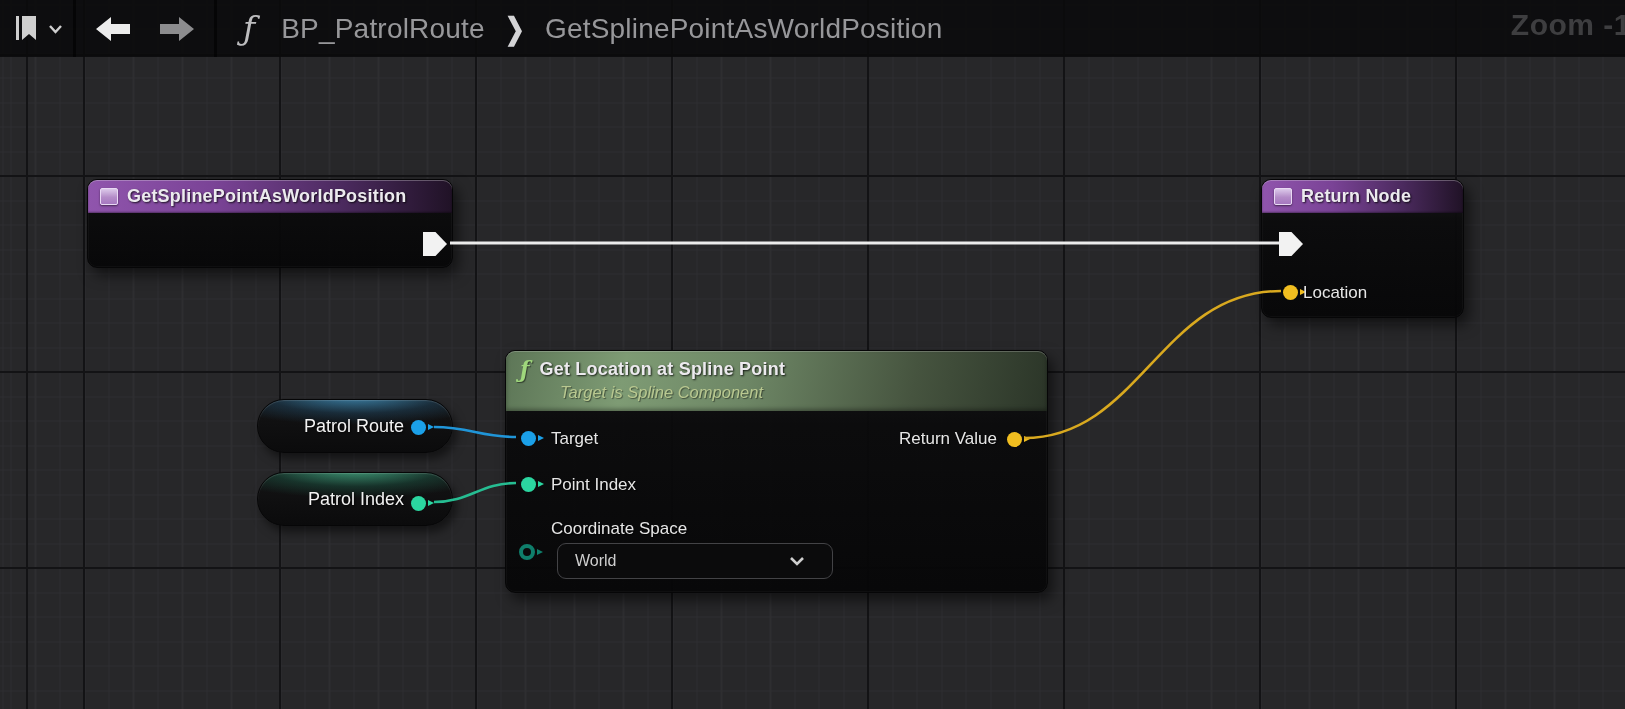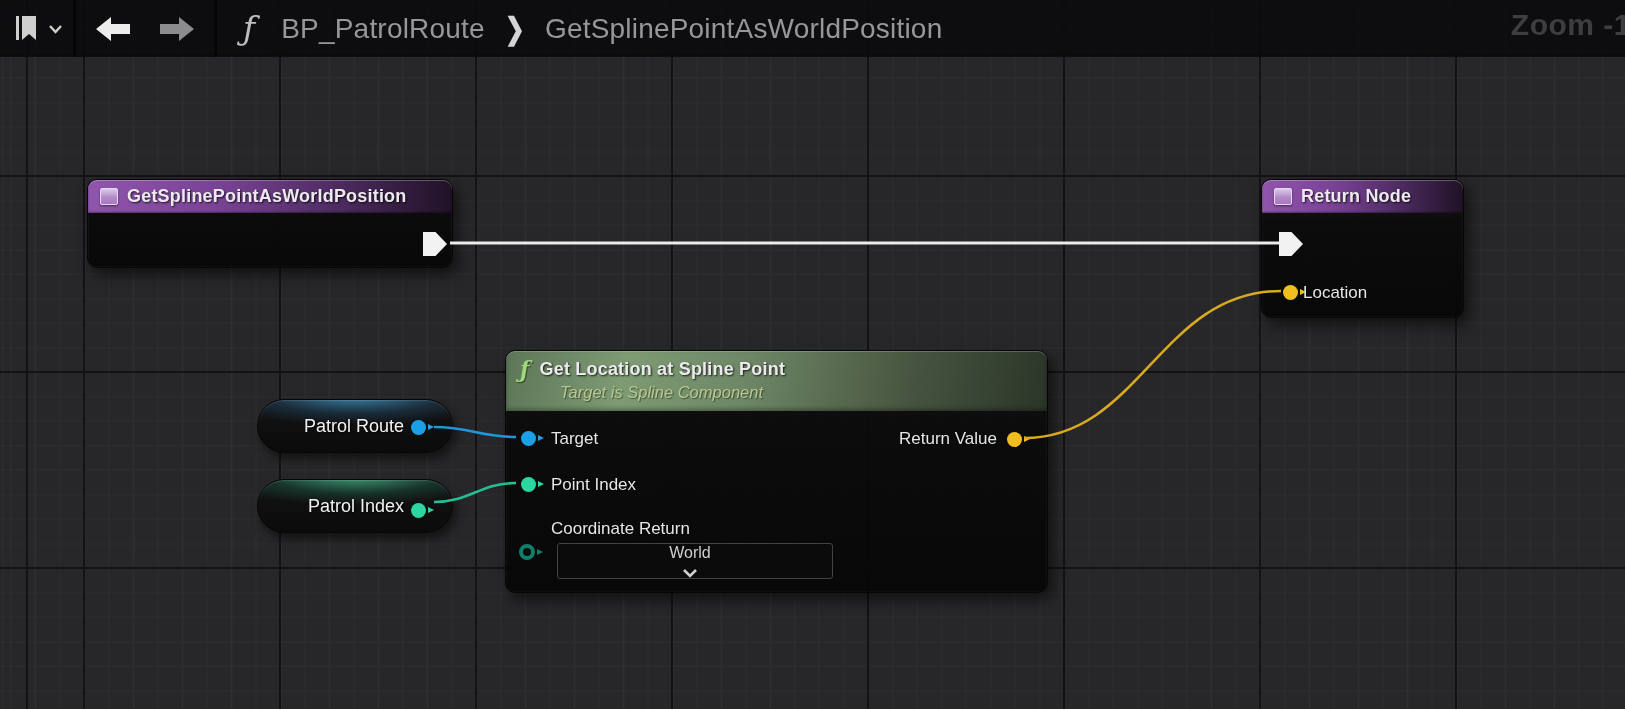--- a/index.html
+++ b/index.html
@@ -91,39 +91,39 @@
     padding:7px 0 0 14px;
   }
   .fn-row { display:flex; align-items:center; gap:10px; }
   .fn-green-glyph { font-family:"DejaVu Serif", serif; font-style:italic; font-weight:bold;
     font-size:22px; color:#9fd77c; line-height:22px; text-shadow:1px 1px 1px rgba(0,0,0,0.5); }
   .fn-subtitle { font-size:16.5px; font-style:italic; color:#b9c890; margin:3px 0 8px 40px;
     text-shadow:1px 1px 1px rgba(0,0,0,0.45); }
 
   
   .dropdown {
-    position:absolute; border:1.5px solid #434346; border-radius:3px; background:#0b0b0c;
+    position:absolute; border:1.5px solid #434346; border-radius:9px; background:#0b0b0c;
     display:flex; align-items:center; justify-content:space-between;
-    padding:0 27px 0 17px; cursor:pointer;flex-direction:column;
+    padding:0 27px 0 17px; cursor:pointer;
   }
   .dropdown-text { font-size:16px; color:#cfcfcf; }
 
   
   .pill {
     position:absolute; width:196px; height:54px; border-radius:27px;
     border:1.5px solid #060607;
     box-shadow: 4px 6px 10px rgba(0,0,0,0.5), inset 0 1px 1px rgba(255,255,255,0.14);
     z-index:10;
   }
   .pill-blue { background:
       radial-gradient(100% 75% at 50% -8%, rgba(72,165,215,0.75) 0%, rgba(38,92,128,0.35) 45%, rgba(0,0,0,0) 75%),
       linear-gradient(180deg,#141415,#0b0b0c); }
   .pill-green { background:
       radial-gradient(100% 75% at 50% -8%, rgba(82,212,162,0.7) 0%, rgba(32,112,86,0.35) 45%, rgba(0,0,0,0) 75%),
-      linear-gradient(180deg,#141415,#0b0b0c); margin-top: 7px; }
+      linear-gradient(180deg,#141415,#0b0b0c); }
   .pill-label { position:absolute; right:48px; top:0; height:100%;
     display:flex; align-items:center; font-size:18px; color:#f2f2f2;
     text-shadow:1px 1px 2px rgba(0,0,0,0.8); }
 
   
   svg.wires { position:absolute; inset:0; z-index:20; pointer-events:none; }
   svg.wires path, svg.wires line { pointer-events:stroke; }
 
   
   .icon-svg { display:block; }
@@ -204,21 +204,21 @@
     </div>
     <div class="fn-subtitle">Target is Spline Component</div>
   </div>
 
   <div class="pin pin-blue" style="left:15px; top:80px;"></div>
   <div class="pin-label" style="left:45px; top:78px;">Target</div>
 
   <div class="pin pin-green" style="left:15px; top:126px;"></div>
   <div class="pin-label" style="left:45px; top:124px;">Point Index</div>
 
-  <div class="pin-label" style="left:45px; top:168px;">Coordinate Return</div>
+  <div class="pin-label" style="left:45px; top:168px;">Coordinate Space</div>
   <div class="pin pin-enum" style="left:13px; top:193px;"></div>
   <div class="dropdown" style="left:51px; top:192px; width:276px; height:36px;">
     <span class="dropdown-text">World</span>
     <svg class="icon-svg" width="16" height="10" viewBox="0 0 16 10">
       <polyline points="2,2 8,8 14,2" fill="none" stroke="#cfcfcf" stroke-width="2.6"></polyline>
     </svg>
   </div>
 
   <div class="pin-label" style="right:50px; top:78px;">Return Value</div>
   <div class="pin pin-gold" style="left:501px; top:81px;"></div>

